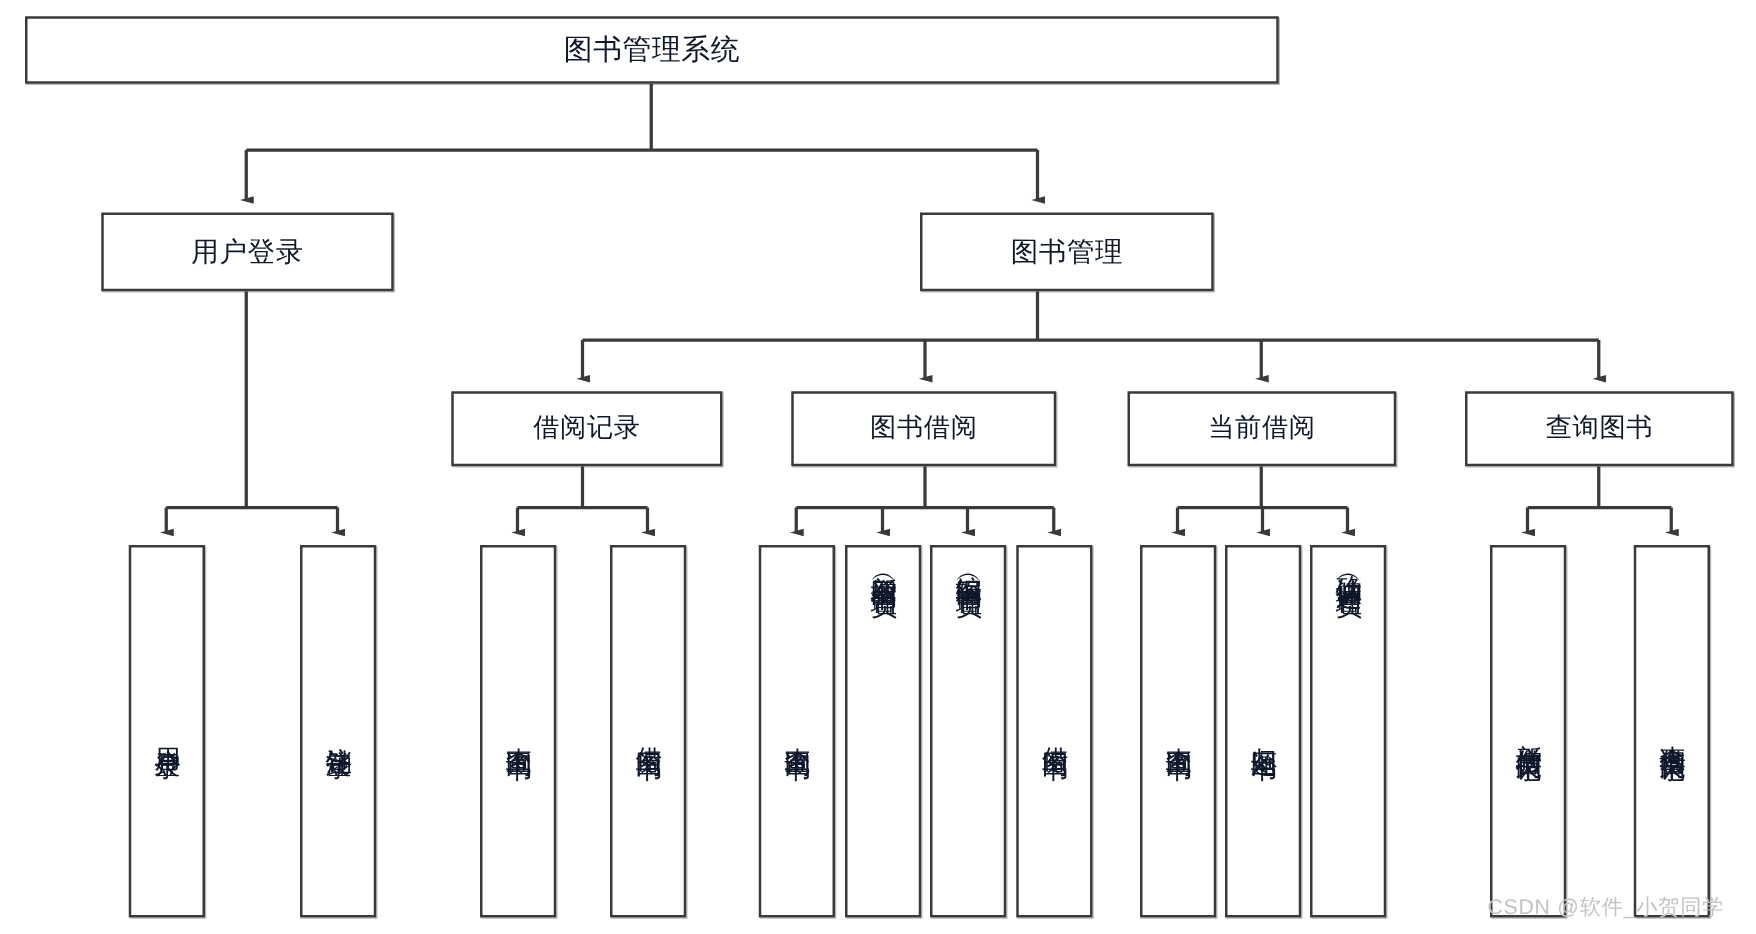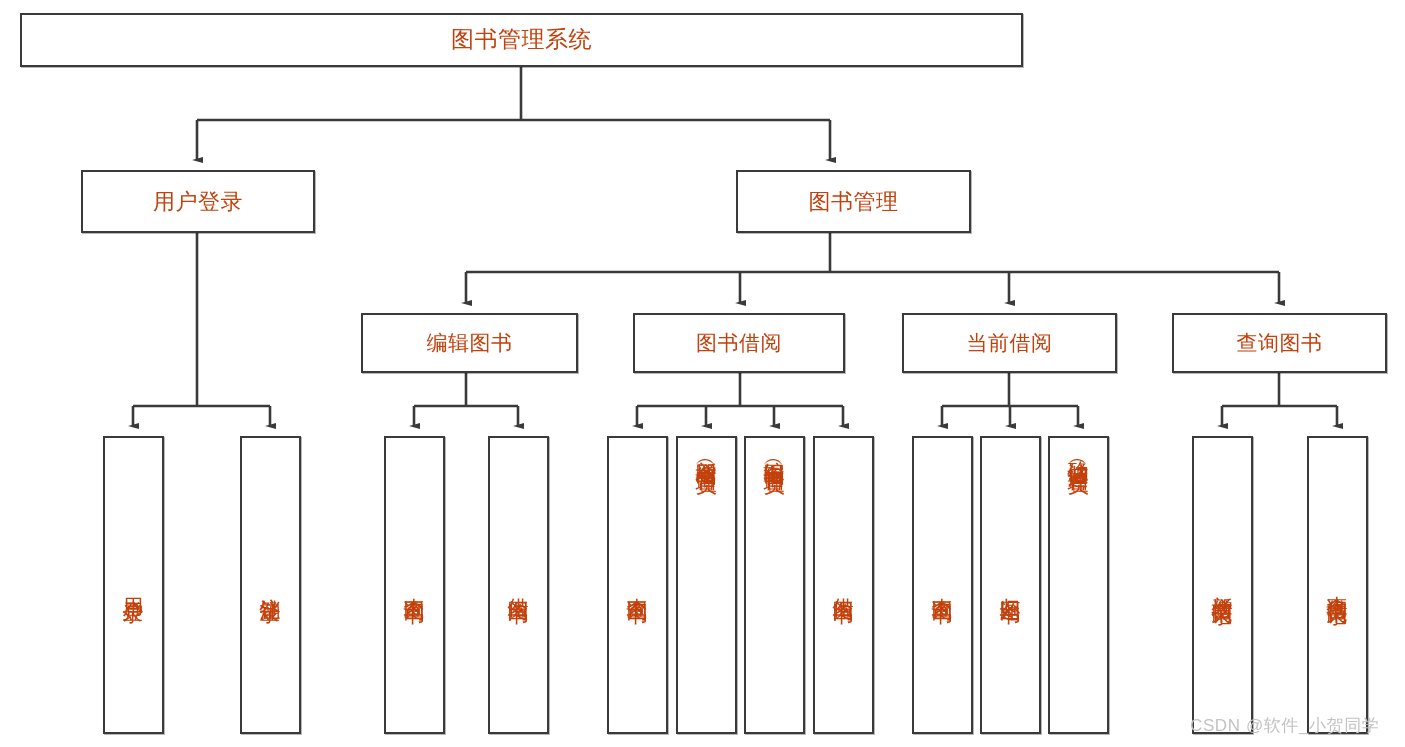--- a/index.html
+++ b/index.html
@@ -30,21 +30,21 @@
     position: absolute;
     box-sizing: border-box;
     background: #ffffff;
     border: 2px solid #3a3a3a;
     display: flex;
     align-items: center;
     justify-content: center;
     box-shadow: 1px 1px 0 rgba(0,0,0,0.28);
   }
   .node .label {
-    color: #c2410c;
+    color: #0f172a;
     text-align: right;
     line-height: 1.18;
     letter-spacing: 0.5px;
   }
   .node-root .label {
     font-size: 23px;
   }
   .node-l2 .label {
     font-size: 22px;
   }
@@ -137,21 +137,21 @@
   </div>
 
   <div class="node node-l2" style="left:81px; top:170px; width:234px; height:63px;">
     <span class="label">用户登录</span>
   </div>
   <div class="node node-l2" style="left:712px; top:170px; width:235px; height:63px;margin-left:24px;">
     <span class="label">图书管理</span>
   </div>
 
   <div class="node node-l3" style="left:361px; top:313px; width:217px; height:60px;">
-    <span class="label">编辑图书</span>
+    <span class="label">借阅记录</span>
   </div>
   <div class="node node-l3" style="left:633px; top:313px; width:212px; height:60px;">
     <span class="label">图书借阅</span>
   </div>
   <div class="node node-l3" style="left:902px; top:313px; width:215px; height:60px;">
     <span class="label">当前借阅</span>
   </div>
   <div class="node node-l3" style="left:1172px; top:313px; width:215px; height:60px;">
     <span class="label">查询图书</span>
   </div>

